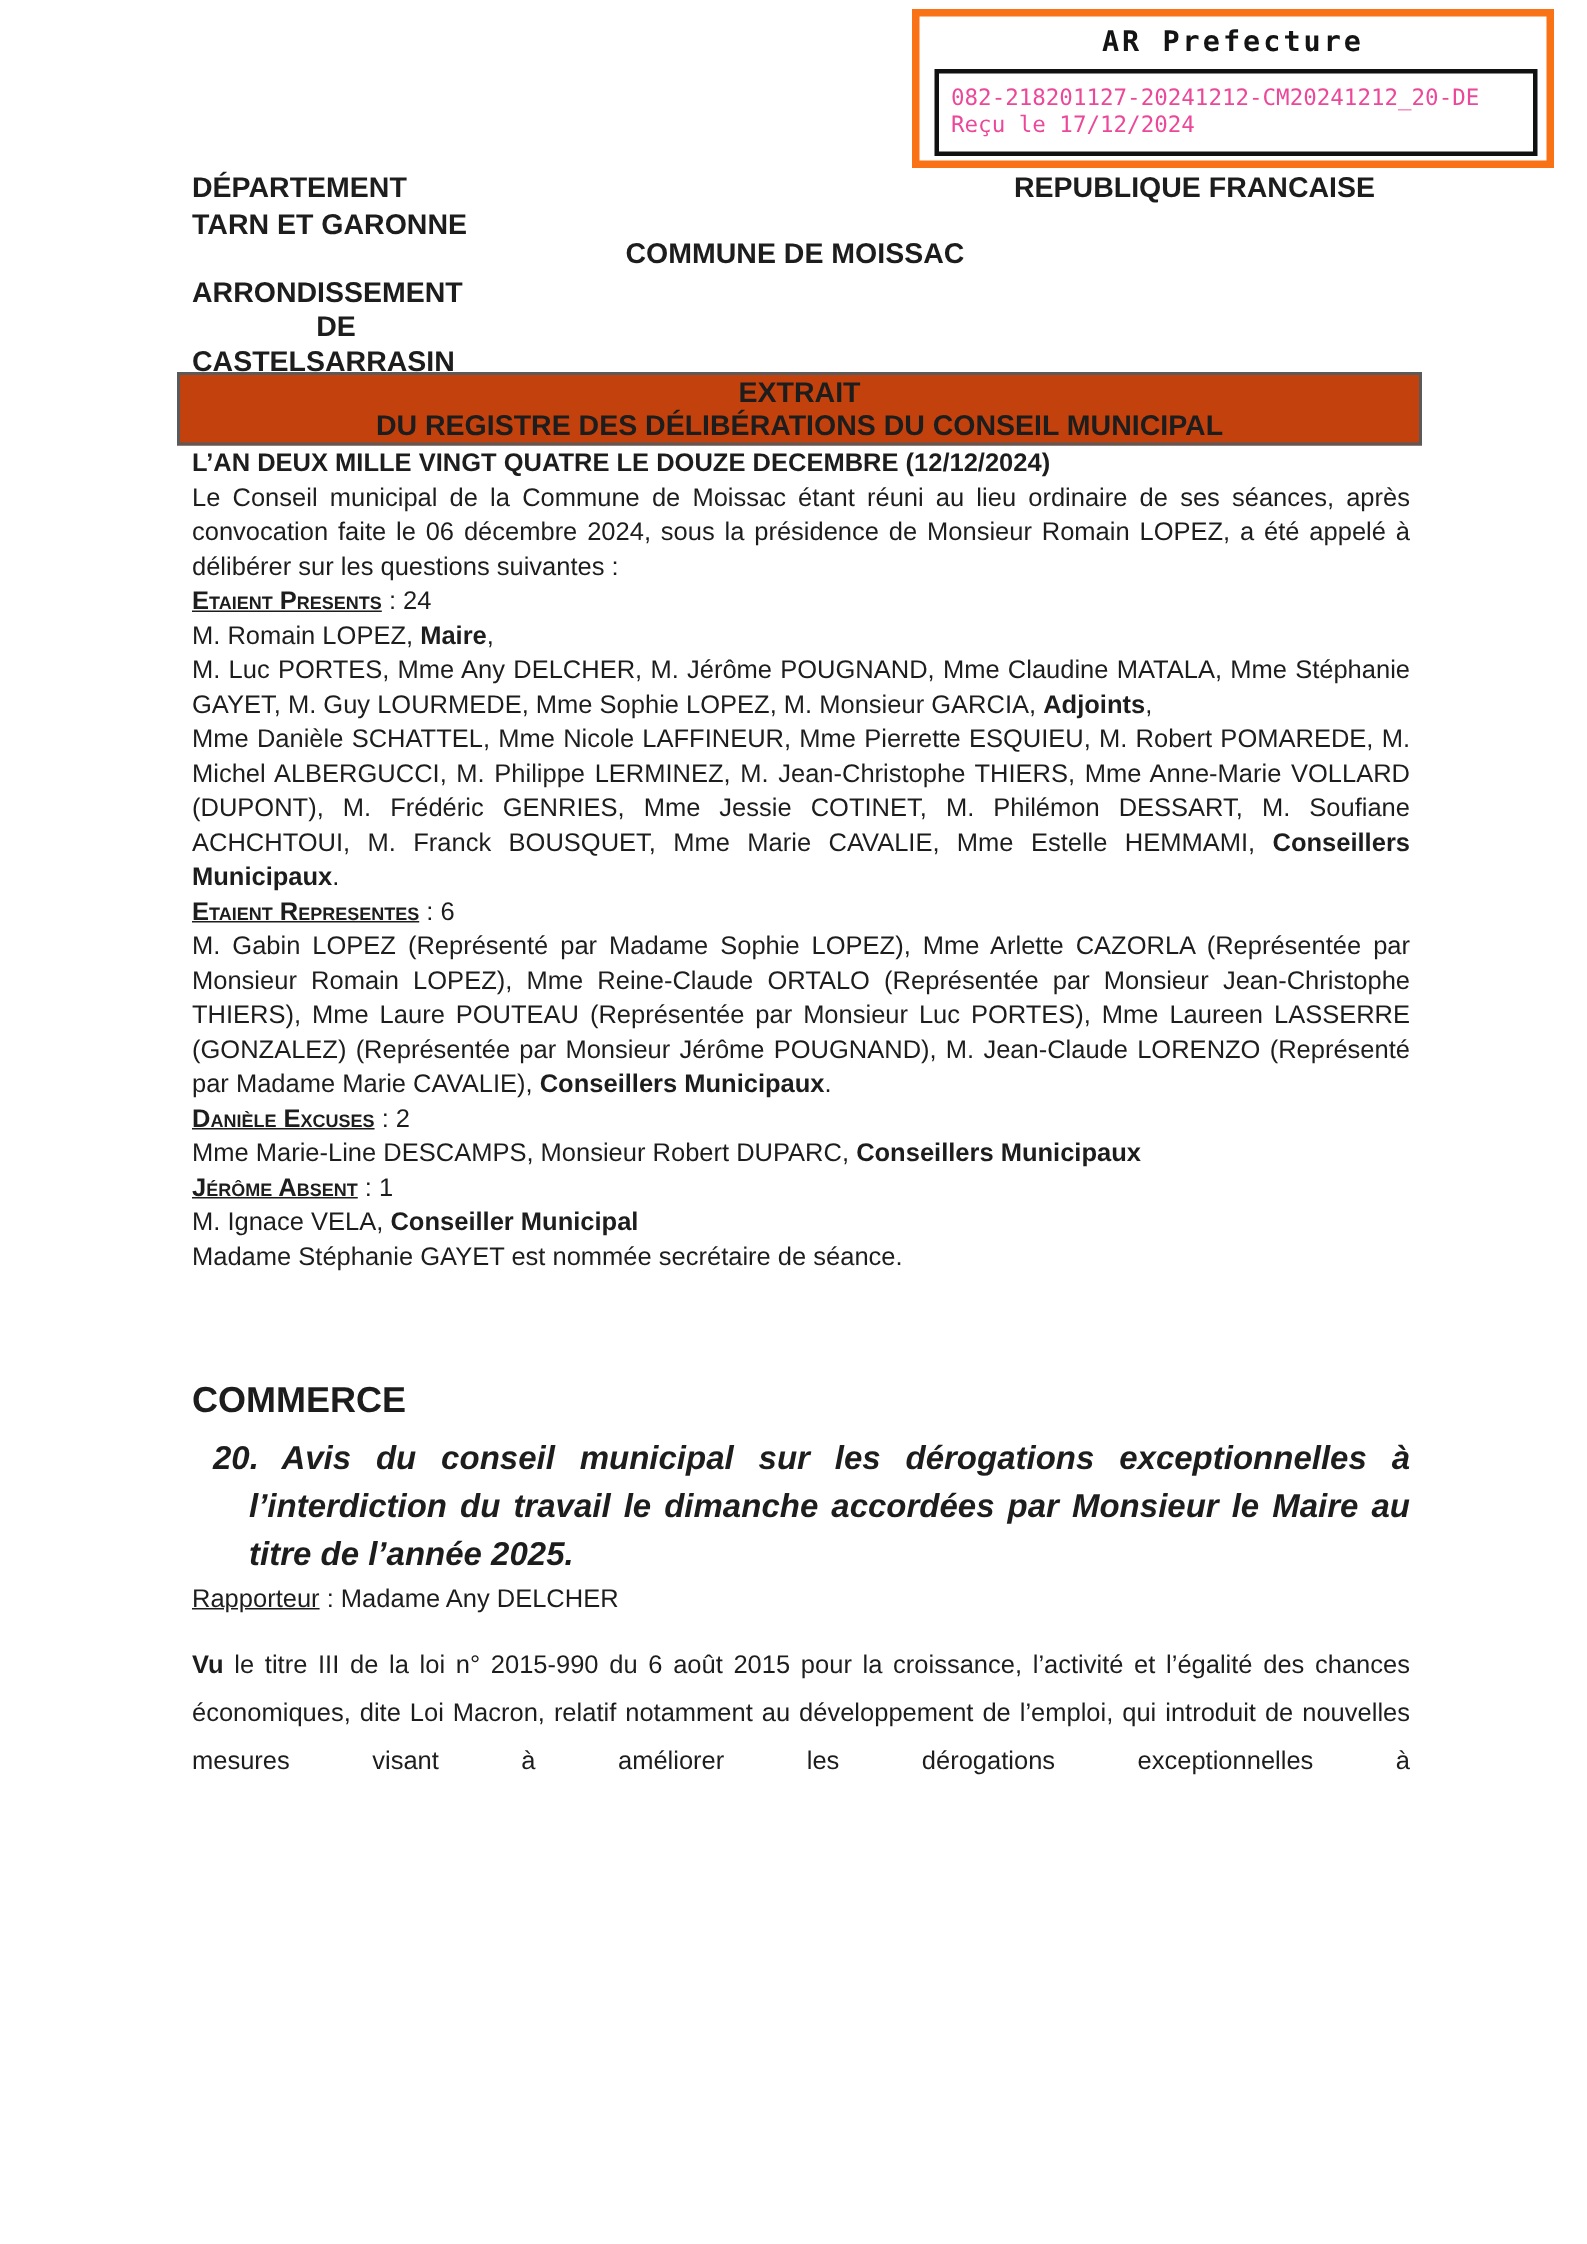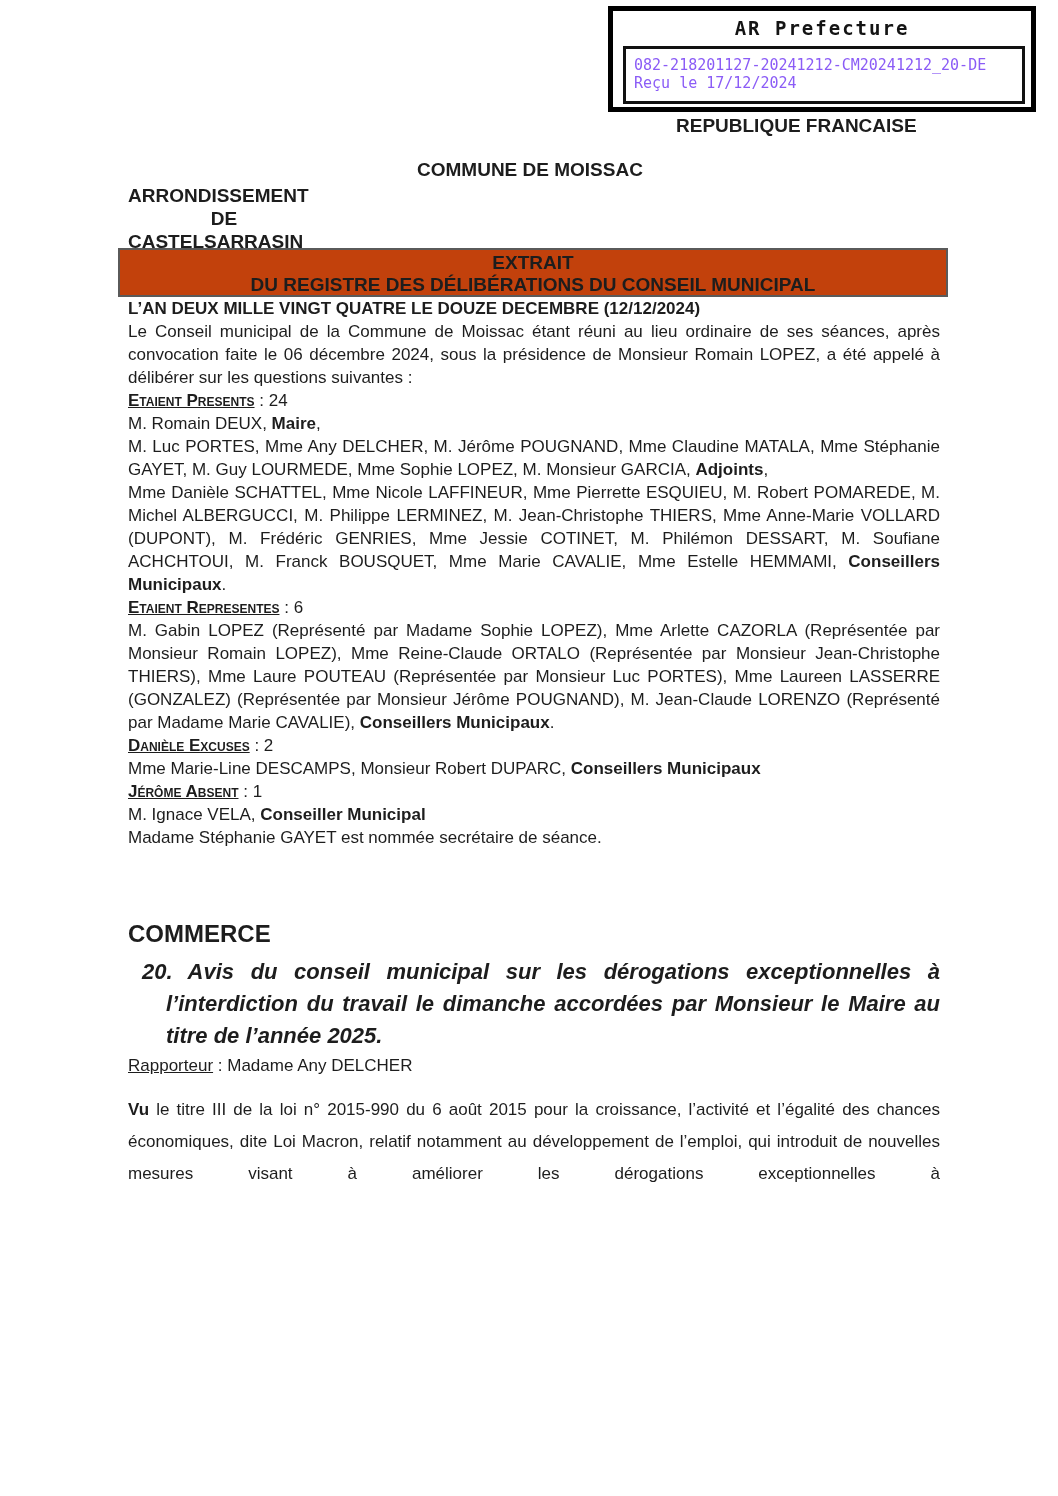--- a/index.html
+++ b/index.html
@@ -13,21 +13,21 @@
     font-family: "Liberation Sans", sans-serif;
     color: #1d1d1d;
     overflow: hidden;
   }
 
   
   .ar-box {
     position: absolute;
     left: 608px; top: 6px;
     width: 428px; height: 106px;
-    border: 5px solid #000000;
+    border: 5px solid #f97316;
     background: #fff;
   }
   .ar-title {
     margin-top: 6px;
     text-align: center;
     font-family: "DejaVu Sans Mono", "Liberation Mono", monospace;
     font-weight: bold;
     font-size: 19px;
     letter-spacing: 2px;
     color: #141414;
@@ -35,21 +35,21 @@
   .ar-inner {
     position: absolute;
     left: 10px; right: 6px;
     top: 35px; bottom: 3px;
     border: 3px solid #111;
     padding: 7px 8px 0 8px;
     font-family: "DejaVu Sans Mono", "Liberation Mono", monospace;
     font-size: 15px;
     line-height: 18px;
     white-space: nowrap;
-    color: #8b5cf6;
+    color: #ec4899;
   }
 
   
   .hdr-left {
     position: absolute;
     left: 128px; top: 113px;
     font-weight: bold;
     font-size: 19px;
     line-height: 25px;
   }
@@ -142,20 +142,24 @@
 <div class="page">
 
   <div class="ar-box">
     <div class="ar-title">AR Prefecture</div>
     <div class="ar-inner">
       <div>082-218201127-20241212-CM20241212_20-DE</div>
       <div>Reçu le 17/12/2024</div>
     </div>
   </div>
 
+  <div class="hdr-left">
+    <div>DÉPARTEMENT</div>
+    <div>TARN ET GARONNE</div>
+  </div>
 
   <div class="republique">REPUBLIQUE FRANCAISE</div>
 
   <div class="commune">COMMUNE DE MOISSAC</div>
 
   <div class="arrond">
     <div>ARRONDISSEMENT</div>
     <div class="de">DE</div>
     <div>CASTELSARRASIN</div>
   </div>
@@ -165,21 +169,21 @@
     <div>DU REGISTRE DES DÉLIBÉRATIONS DU CONSEIL MUNICIPAL</div>
   </div>
 
   <div class="doc-body">
 
     <p class="bold-line">L’AN DEUX MILLE VINGT QUATRE LE DOUZE DECEMBRE (12/12/2024)</p>
 
     <p>Le Conseil municipal de la Commune de Moissac étant réuni au lieu ordinaire de ses séances, après convocation faite le 06 décembre 2024, sous la présidence de Monsieur Romain LOPEZ, a été appelé à délibérer sur les questions suivantes :</p>
 
     <p class="labelline"><span class="b u sc">Etaient Presents</span><span> : 24</span></p>
-    <p><span>M. Romain DEUX, </span><span class="b">Maire</span><span>,</span></p>
+    <p><span>M. Romain LOPEZ, </span><span class="b">Maire</span><span>,</span></p>
     <p><span>M. Luc PORTES, Mme Any DELCHER, M. Jérôme POUGNAND, Mme Claudine MATALA, Mme Stéphanie GAYET, M. Guy LOURMEDE, Mme Sophie LOPEZ, M. Monsieur GARCIA, </span><span class="b">Adjoints</span><span>,</span></p>
     <p><span>Mme Danièle SCHATTEL, Mme Nicole LAFFINEUR, Mme Pierrette ESQUIEU, M. Robert POMAREDE, M. Michel ALBERGUCCI, M. Philippe LERMINEZ, M. Jean-Christophe THIERS, Mme Anne-Marie VOLLARD (DUPONT), M. Frédéric GENRIES, Mme Jessie COTINET, M. Philémon DESSART, M. Soufiane ACHCHTOUI, M. Franck BOUSQUET, Mme Marie CAVALIE, Mme Estelle HEMMAMI, </span><span class="b">Conseillers Municipaux</span><span>.</span></p>
 
     <p class="labelline"><span class="b u sc">Etaient Representes</span><span> : 6</span></p>
     <p><span>M. Gabin LOPEZ (Représenté par Madame Sophie LOPEZ), Mme Arlette CAZORLA (Représentée par Monsieur Romain LOPEZ), Mme Reine-Claude ORTALO (Représentée par Monsieur Jean-Christophe THIERS), Mme Laure POUTEAU (Représentée par Monsieur Luc PORTES), Mme Laureen LASSERRE (GONZALEZ) (Représentée par Monsieur Jérôme POUGNAND), M. Jean-Claude LORENZO (Représenté par Madame Marie CAVALIE), </span><span class="b">Conseillers Municipaux</span><span>.</span></p>
 
     <p class="labelline"><span class="b u sc">Danièle Excuses</span><span> : 2</span></p>
     <p class="labelline"><span>Mme Marie-Line DESCAMPS, Monsieur Robert DUPARC, </span><span class="b">Conseillers Municipaux</span></p>
 
     <p class="labelline"><span class="b u sc">Jérôme Absent</span><span> : 1</span></p>

